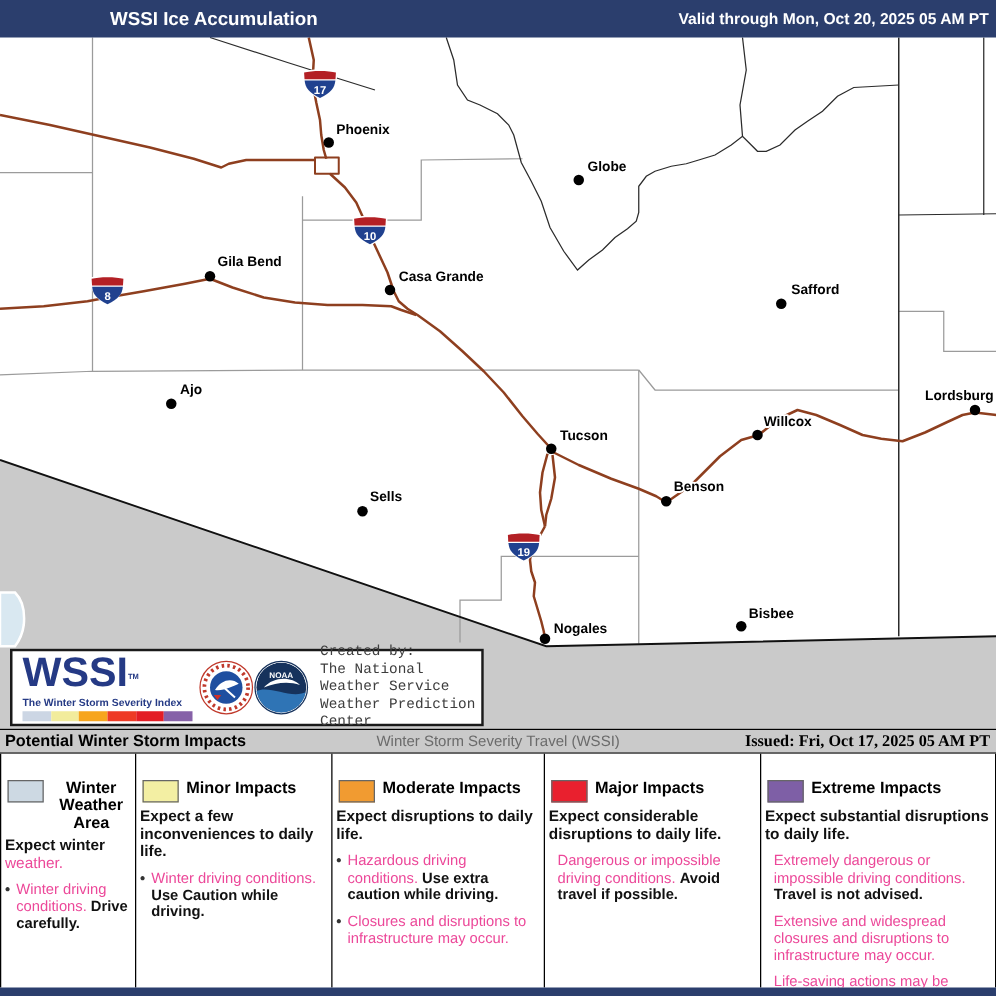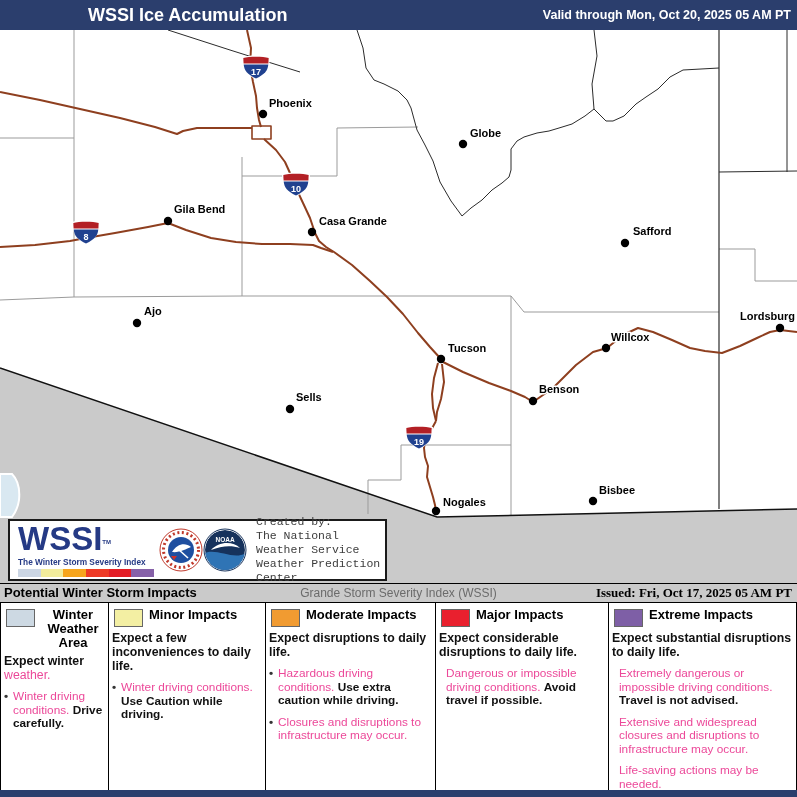--- a/index.html
+++ b/index.html
@@ -3,21 +3,21 @@
 <meta charset="utf-8">
 <style>
   html,body{margin:0;padding:0;background:#fff;}
   #page{position:relative;width:797px;height:797px;overflow:hidden;
         font-family:"Liberation Sans",sans-serif;background:#fff;}
 
   
   .topbar{position:absolute;left:0;top:0;width:797px;height:30px;background:#2b3e6d;
           display:flex;align-items:center;justify-content:space-between;
           box-sizing:border-box;padding:0 6px 0 88px;}
-  .topbar .title{color:#fff;font-size:18px;font-weight:bold;}
+  .topbar .title{color:#fff;font-size:15px;font-weight:bold;}
   .topbar .valid{color:#fff;font-size:12.5px;font-weight:bold;}
 
   
   #map{position:absolute;left:0;top:0;width:797px;height:583px;background:#fff;}
   .city-dot{fill:#000;}
   .city-label{font:bold 11px "Liberation Sans",sans-serif;fill:#000;
               stroke:#fff;stroke-width:3px;paint-order:stroke;stroke-linejoin:round;}
   .shield-num{font:bold 9px "Liberation Sans",sans-serif;fill:#fff;text-anchor:middle;}
 
   
@@ -36,21 +36,21 @@
   .gradebar{position:absolute;left:0;top:583px;width:797px;height:20px;background:#cacaca;
             border-top:1px solid #000;border-bottom:1px solid #000;box-sizing:border-box;}
   .gradebar .gl{position:absolute;left:4px;top:1px;font-size:13px;font-weight:bold;color:#000;}
   .gradebar .gc{position:absolute;left:0;right:0;top:2px;text-align:center;font-size:12px;color:#6b6b6b;}
   .gradebar .gr{position:absolute;right:5px;top:1px;font-size:13px;font-weight:bold;color:#000;font-family:Liberation Serif, serif;}
 
   
   #legend{position:absolute;left:0;top:603px;width:797px;height:187px;background:#fff;
           box-sizing:border-box;border-left:1px solid #000;border-right:1px solid #000;
           display:flex;}
-  .lcol{box-sizing:border-box;padding:5px 3px 0 3px;overflow:hidden;}
+  .lcol{box-sizing:border-box;padding:20px 3px 0 3px;overflow:hidden;}
   .lcol-b{border-left:1px solid #000;}
   .lhdr{display:flex;align-items:flex-start;}
   .swatch{flex:none;width:27px;height:16px;border:1px solid #666;margin:1px 6px 0 2px;}
   .ltitle{font-size:13px;font-weight:bold;color:#000;line-height:14px;text-align:center;}
   .lead{margin:4px 0 0 0;font-size:12.3px;font-weight:bold;color:#111;line-height:14px;}
   .item{margin-top:8px;font-size:11.8px;line-height:13.5px;}
   .item.bulleted{display:flex;}
   .bullet{flex:none;width:9px;color:#333;font-weight:bold;}
   .item.plain{padding-left:7px;}
   .seg-g{color:#ec4899;font-weight:normal;}
@@ -230,21 +230,21 @@
     </div>
     <div class="createdby">
       <div>Created by:</div>
       <div>The National Weather Service</div>
       <div>Weather Prediction Center</div>
     </div>
   </div>
 
   <div class="gradebar">
     <span class="gl">Potential Winter Storm Impacts</span>
-    <span class="gc">Grande Storm Severity Index (WSSI)</span>
+    <span class="gc">Winter Storm Severity Travel (WSSI)</span>
     <span class="gr">Issued: Fri, Oct 17, 2025 05 AM PT</span>
   </div>
 
   <div id="legend">
     <div id="legend-cols" style="display:flex;width:100%;">
         <div class="lcol" style="width: 107px;">
           <div class="lhdr">
             <span class="swatch" style="background: rgb(205, 217, 227);"></span>
             <span class="ltitle">Winter Weather Area</span>
           </div>

